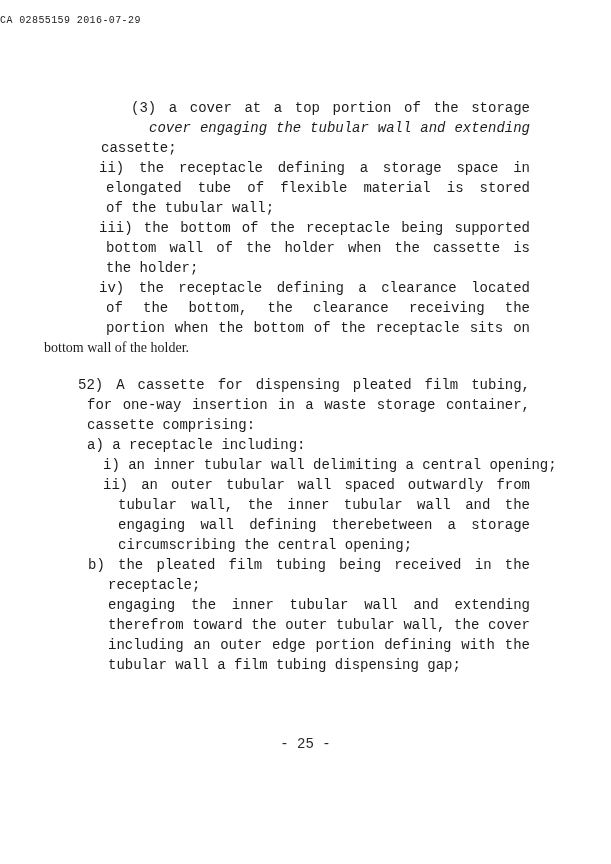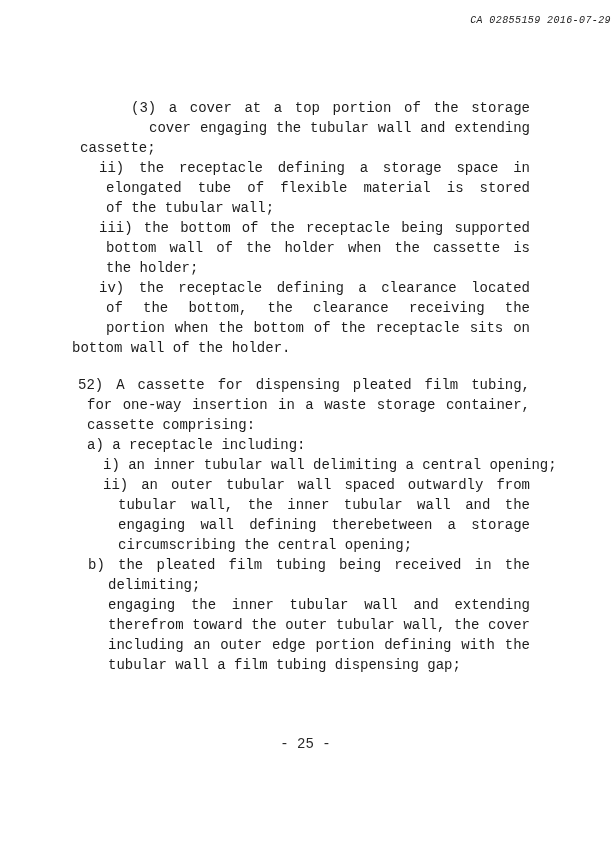--- a/index.html
+++ b/index.html
@@ -12,27 +12,26 @@
     width: 611px;
     height: 864px;
     background: #ffffff;
     overflow: hidden;
     font-family: "Liberation Mono", "DejaVu Sans Mono", monospace;
     color: #1c1c1c;
   }
   .doc-header {
     position: absolute;
     top: 15px;
-    left: 16px;
+    left: 0;
     right: 0;
-    text-align: right;
+    text-align: left;
     font-size: 10px;
     letter-spacing: 0.4px;
     color: #222222;
-    font-style: italic;
   }
   .doc-body {
     position: absolute;
     top: 98px;
     left: 0;
     right: 0;
   }
   .line {
     height: 20px;
     line-height: 20px;
@@ -58,43 +57,43 @@
 </style>
 </head>
 <body>
 
 <div class="page">
   <div class="doc-header">CA 02855159 2016-07-29</div>
 
   <div class="doc-body">
 
   <div class="line j" style="margin-left: 131px; width: 399px;">(3) a cover at a top portion of the storage area, the</div>
-      <div class="line j" style="margin-left: 149px; width: 381px;">cover engaging the tubular wall and extending</div>
-      <div class="line" style="margin-left: 80px;">cassette;</div>
+      <div class="line j" style="margin-left: 149px; width: 381px; font-style: italic;">cover engaging the tubular wall and extending</div>
+      <div class="line" style="margin-left: 101px;">cassette;</div>
       <div class="line j" style="margin-left: 99px; width: 431px;">ii) the receptacle defining a storage space in which the</div>
       <div class="line j" style="margin-left: 106px; width: 424px;">elongated tube of flexible material is stored outwardly</div>
       <div class="line" style="margin-left: 106px;">of the tubular wall;</div>
       <div class="line j" style="margin-left: 99px; width: 431px;">iii) the bottom of the receptacle being supported by the</div>
       <div class="line j" style="margin-left: 106px; width: 424px;">bottom wall of the holder when the cassette is loaded in</div>
       <div class="line" style="margin-left: 106px;">the holder;</div>
       <div class="line j" style="margin-left: 99px; width: 431px;">iv) the receptacle defining a clearance located inwardly</div>
       <div class="line j" style="margin-left: 106px; width: 424px;">of the bottom, the clearance receiving the projecting</div>
       <div class="line j" style="margin-left: 106px; width: 424px;">portion when the bottom of the receptacle sits on the</div>
-      <div class="line" style="margin-left: 72px;">bottom wall of the holder.</div>
+      <div class="line" style="margin-left: 44px; font-family: Liberation Serif, serif;">bottom wall of the holder.</div>
       <div class="line j" style="margin-left: 78px; width: 452px; margin-top: 17px;">52) A cassette for dispensing pleated film tubing, configured</div>
       <div class="line j" style="margin-left: 87px; width: 443px;">for one-way insertion in a waste storage container, the</div>
       <div class="line" style="margin-left: 87px;">cassette comprising:</div>
       <div class="line" style="margin-left: 87px;">a) a receptacle including:</div>
       <div class="line" style="margin-left: 103px;">i) an inner tubular wall delimiting a central opening;</div>
       <div class="line j" style="margin-left: 103px; width: 427px;">ii) an outer tubular wall spaced outwardly from the inner</div>
       <div class="line j" style="margin-left: 118px; width: 412px;">tubular wall, the inner tubular wall and the outer</div>
       <div class="line j" style="margin-left: 118px; width: 412px;">engaging wall defining therebetween a storage compartment</div>
       <div class="line" style="margin-left: 118px;">circumscribing the central opening;</div>
       <div class="line j" style="margin-left: 88px; width: 442px;">b) the pleated film tubing being received in the storage</div>
-      <div class="line" style="margin-left: 108px;">delimiting;</div>
+      <div class="line" style="margin-left: 108px;">receptacle;</div>
       <div class="line j" style="margin-left: 108px; width: 422px;">engaging the inner tubular wall and extending outwardly</div>
       <div class="line j" style="margin-left: 108px; width: 422px;">therefrom toward the outer tubular wall, the cover</div>
       <div class="line j" style="margin-left: 108px; width: 422px;">including an outer edge portion defining with the outer</div>
       <div class="line" style="margin-left: 108px;">tubular wall a film tubing dispensing gap;</div>
     </div>
 
   <div class="doc-footer">- 25 -</div>
 </div>
 
 </body></html>

